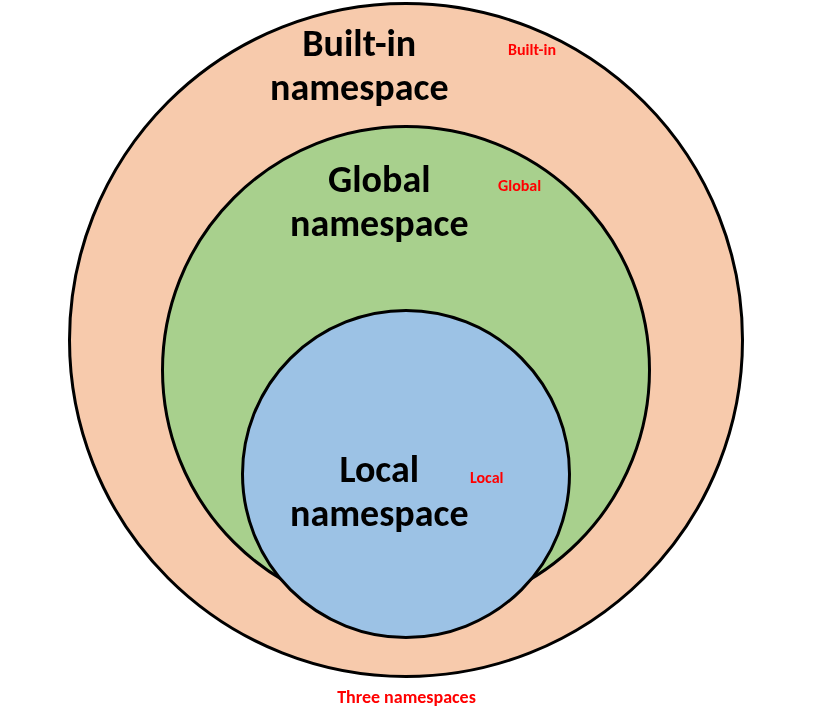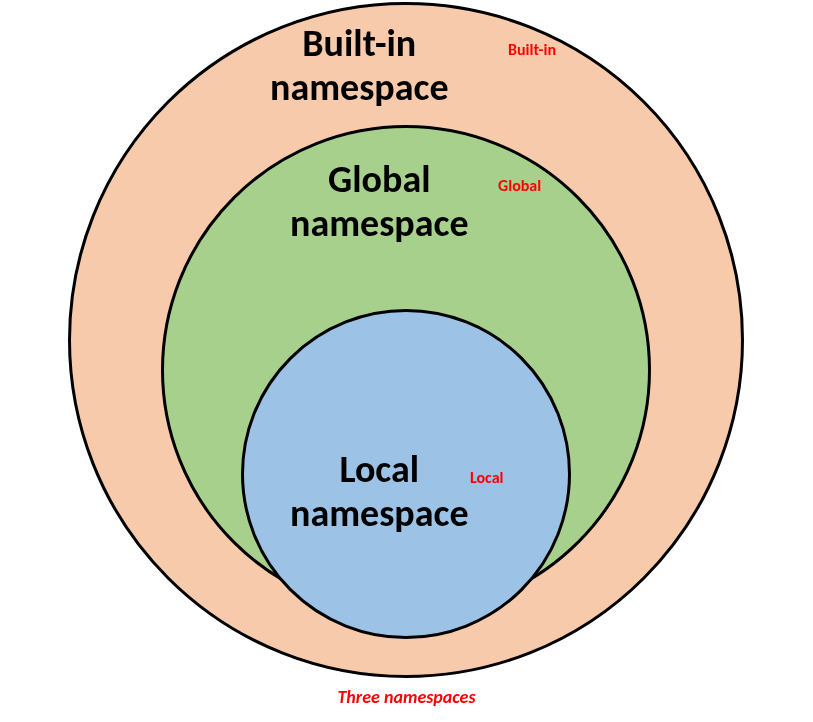--- a/index.html
+++ b/index.html
@@ -81,21 +81,20 @@
     }
     .caption {
       position: absolute;
       left: 0;
       right: 0;
       bottom: 14px;
       text-align: center;
       color: #ff0000;
       font-weight: bold;
       font-size: 18px;
-      font-style: italic;
     }
   </style>
 </head>
 <body>
 
 <div class="circle circle-outer"></div>
 <div class="circle circle-middle"></div>
 <div class="circle circle-inner"></div>
 
 <div class="label-group label-builtin">

